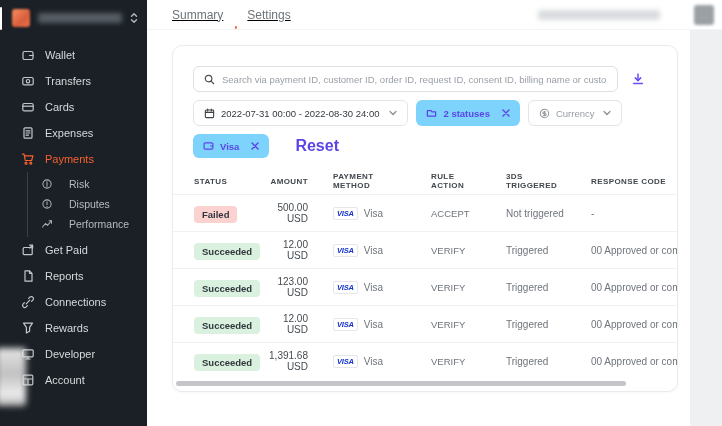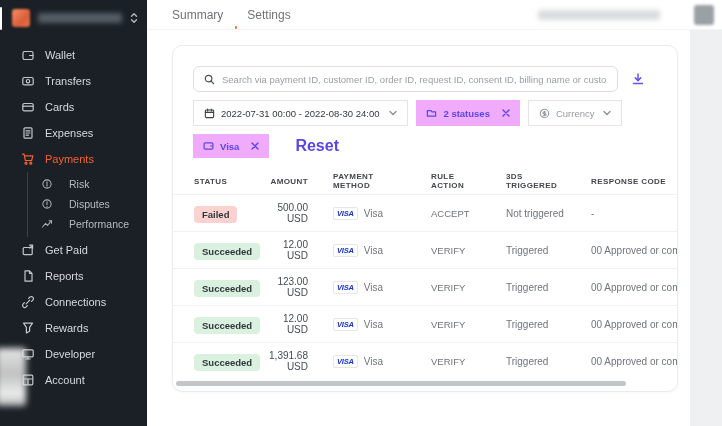--- a/index.html
+++ b/index.html
@@ -29,21 +29,21 @@
 
   .artifact { position:absolute; left:-4px; bottom:20px; width:30px; height:58px; z-index:6;
               background:linear-gradient(180deg,#f6f6f6,#cfcfcf 45%,#ffffff 80%,#bdbdbd);
               filter:blur(3px); border-radius:3px; opacity:.92; }
 
   
   .main { position:absolute; left:147px; top:0; right:0; bottom:0; background:#fff; }
   .right-strip { position:absolute; right:0; top:30px; width:32px; bottom:0; background:#eef0f2; }
 
   .topbar { height:30px; display:flex; align-items:center; padding-left:25px; gap:12px;
-            border-bottom:1px solid #f3f4f5; position:relative; background:#fff; }
+            border-bottom:1px solid #f3f4f5; position:relative; background:#fff;text-decoration:underline; }
   .tab { position:relative; font-size:12px; color:#6d7377; height:30px; display:flex; align-items:center; cursor:pointer; }
   .tab.active { color:#23282d; font-weight:bold; }
   .tab.active .tab-underline { position:absolute; left:0; right:-2px; bottom:1px; height:3px; border-radius:2px;
             background:linear-gradient(90deg,#e2463c,#f99340); }
   .topbar-right { margin-left:auto; display:flex; align-items:center; gap:34px; padding-right:8px; }
   .email-blur { width:122px; height:10px; background:#d9dcdf; border-radius:2px; filter:blur(2.5px); }
   .avatar-blur { width:20px; height:20px; border-radius:3px; background:#9ba0a5; filter:blur(1.5px); }
 
   
   .card { position:absolute; left:25px; top:45px; width:506px; height:347px; background:#fff;
@@ -51,24 +51,24 @@
           box-shadow:0 1px 3px rgba(20,24,28,.03); overflow:hidden; }
   .search-row { display:flex; align-items:center; gap:13px; padding:0 20px; }
   .search-box { width:425px; height:26px; border:1px solid #dcdfe3; border-radius:6px;
                 display:flex; align-items:center; gap:7px; padding:0 10px; background:#fff; }
   .search-box input { border:none; outline:none; flex:1; font-size:9.5px; color:#3c4248;
                       font-family:"Liberation Sans", sans-serif; background:transparent; }
   .search-box input::placeholder { color:#9aa0a7; }
   .dl-btn { color:#6b4ef5; display:flex; cursor:pointer; }
 
   .chip-row { display:flex; align-items:center; gap:8px; padding:0 20px; margin-top:8px; }
-  .chip { height:26px; display:flex; align-items:center; gap:6px; padding:0 10px; border-radius:0;
+  .chip { height:26px; display:flex; align-items:center; gap:6px; padding:0 10px; border-radius:6px;
           font-size:9.5px; cursor:pointer; white-space:nowrap; }
   .chip.outline { border:1px solid #e2e4e8; background:#fff; color:#33383e; }
-  .chip.purple { background:#f0abfc; color:#5b45e6; font-weight:bold; }
+  .chip.purple { background:#7dd3fc; color:#5b45e6; font-weight:bold; }
   .chip .muted { color:#969ca3; font-weight:normal; }
   .chip-row2 { margin-top:8px; }
   .chip-row2 .chip { height:24px; }
   .reset-link { font-size:16px; font-weight:bold; color:#5b45e6; margin-left:18px; cursor:pointer; }
   .chev { color:#8a9097; display:flex; }
   .x-icn { display:flex; cursor:pointer; }
 
   
   .table { margin-top:10px; }
   .trow { display:grid; grid-template-columns:70px 44px 98px 75px 85px minmax(0,1fr);

